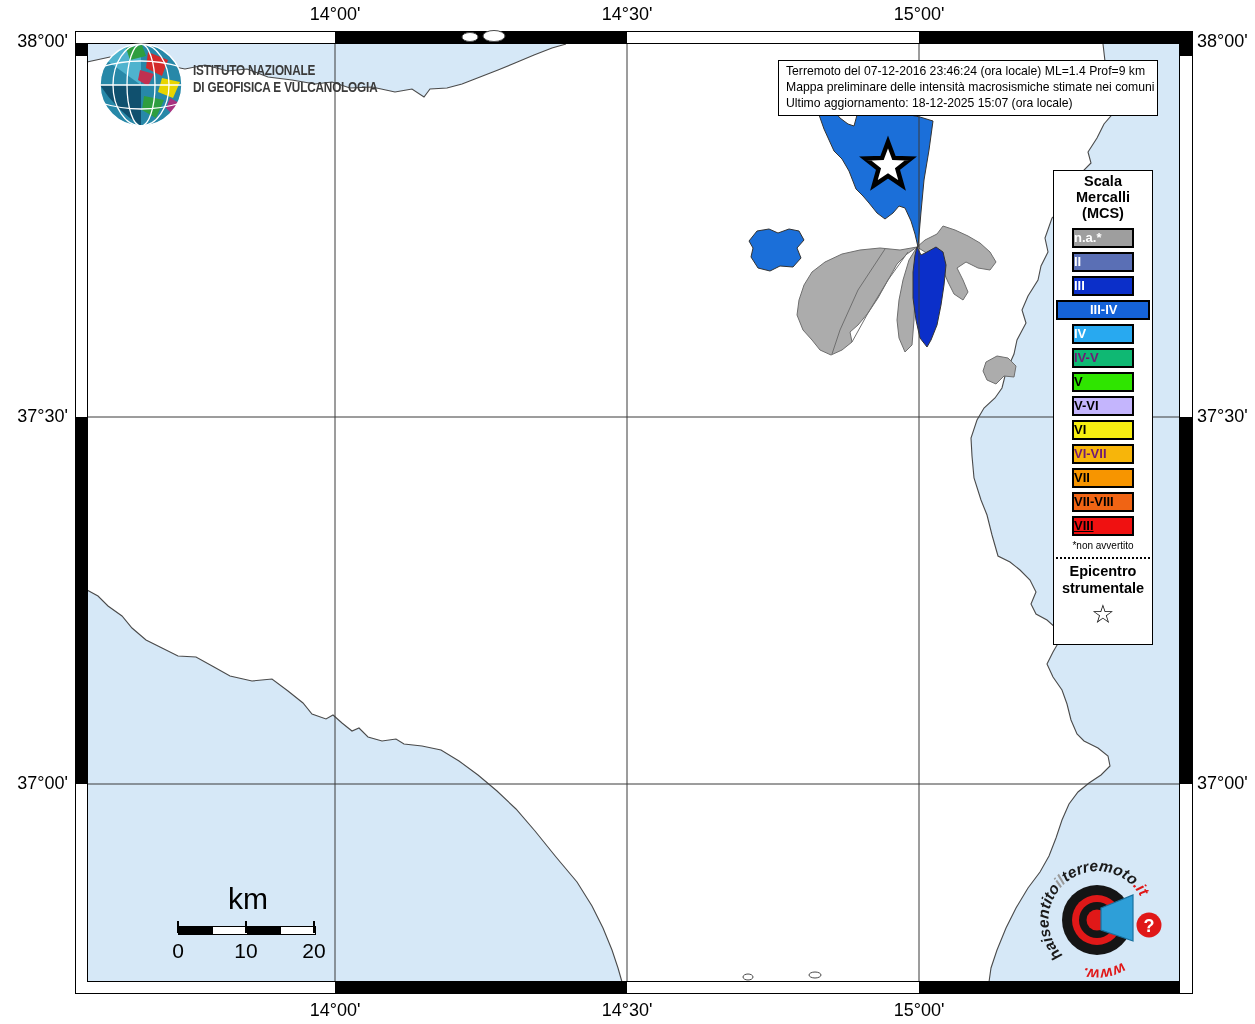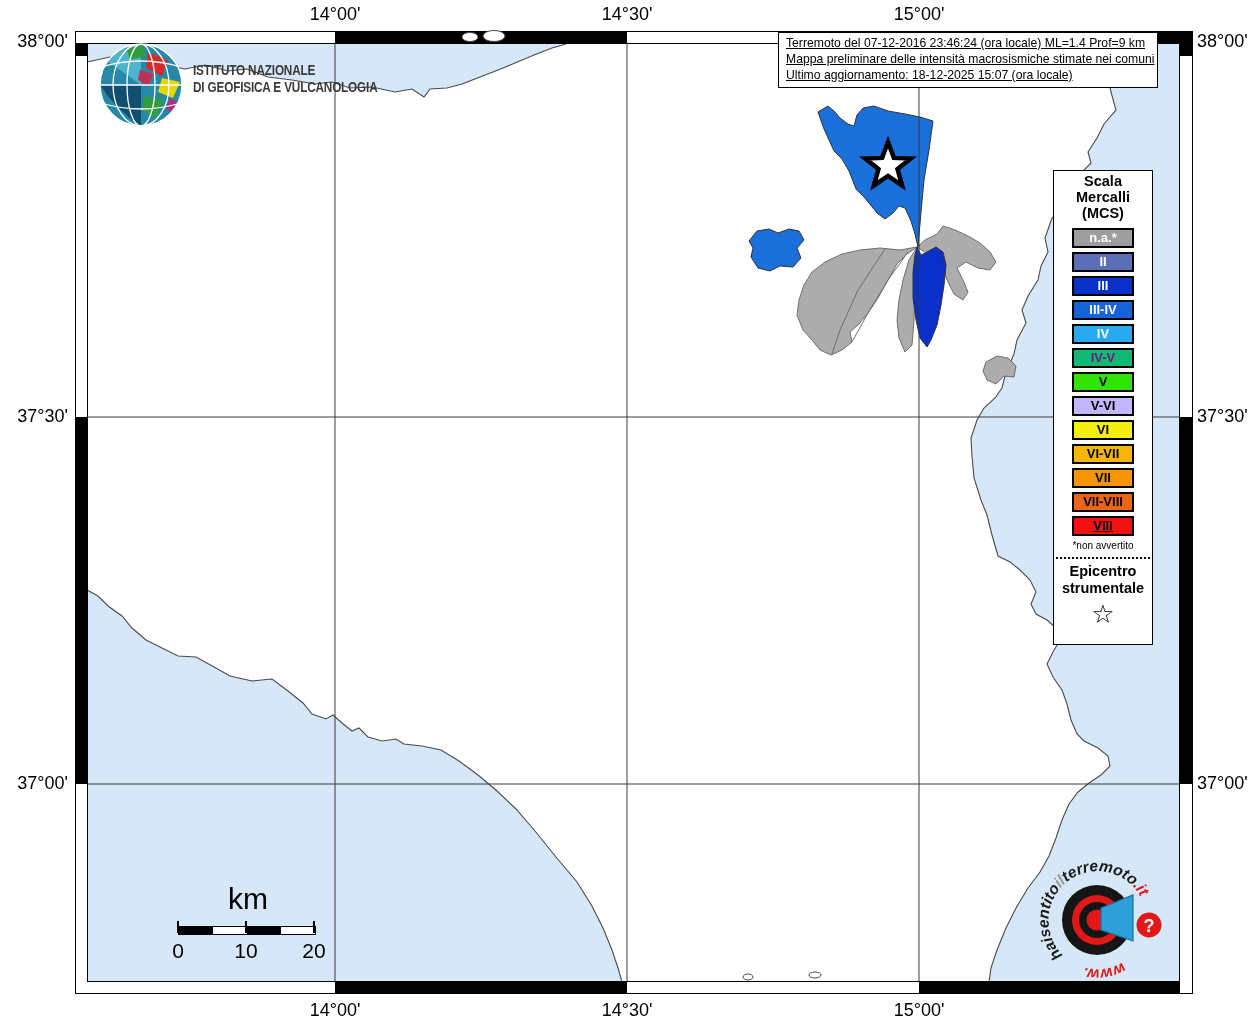--- a/index.html
+++ b/index.html
@@ -8,31 +8,31 @@
   .abs{position:absolute;}
   svg{display:block;}
 
   
   .coord{position:absolute;font-size:18px;color:#000;white-space:nowrap;}
   .coord.top,.coord.bottom{width:90px;text-align:center;}
   .coord.left{width:68px;text-align:right;}
   .coord.right{width:68px;text-align:left;}
 
   
-  .info-box{position:absolute;left:778px;top:32px;width:380px;box-sizing:border-box;
-            background:#fff;border:1px solid #000;padding:3px 7px 4px 7px;text-decoration:underline;}
+  .info-box{position:absolute;left:778px;top:60px;width:380px;box-sizing:border-box;
+            background:#fff;border:1px solid #000;padding:3px 7px 4px 7px;}
   .info-box div{font-size:12.2px;line-height:15.8px;white-space:nowrap;}
 
   
   .legend{position:absolute;left:1053px;top:170px;width:100px;height:475px;box-sizing:border-box;
           background:#fff;border:1.6px solid #000;text-align:center;}
   .legend-title div{font-size:14.5px;font-weight:bold;line-height:16px;}
   .legend-title{padding-top:2px;padding-bottom:7px;}
   .mcs-item{width:58px;height:16px;border:2px solid #000;margin:0 auto 4px auto;
-            font-size:13px;font-weight:bold;line-height:16px;text-align:center;}
+            font-size:13px;font-weight:bold;line-height:16px;text-align:left;}
   .legend-foot{font-size:10px;margin-top:4px;}
   .legend-divider{border-top:2px dotted #000;margin:6px 2px 4px 2px;}
   .legend-epi div{font-size:14.5px;font-weight:bold;line-height:17px;}
   .legend-star{font-family:"DejaVu Sans",sans-serif;font-size:26px;line-height:30px;margin-top:2px;}
 
   
   .km-title{position:absolute;left:178px;top:882px;width:140px;text-align:center;font-size:30px;}
   .sbar{position:absolute;left:178px;top:926px;width:136px;height:7px;border:1px solid #000;
         display:flex;}
   .sbar span{height:100%;flex:1;}
@@ -160,27 +160,27 @@
   <div class="legend">
     <div class="legend-title">
       <div>Scala</div>
       <div>Mercalli</div>
       <div>(MCS)</div>
     </div>
     <div>
         <div class="mcs-item" style="background: rgb(158, 158, 158); color: rgb(255, 255, 255);">n.a.*</div>
         <div class="mcs-item" style="background: rgb(90, 111, 181); color: rgb(255, 255, 255);">II</div>
         <div class="mcs-item" style="background: rgb(11, 47, 201); color: rgb(255, 255, 255);">III</div>
-        <div class="mcs-item" style="background: rgb(21, 99, 216); color: rgb(255, 255, 255);">III-IV</div>
+        <div class="mcs-item" style="background: rgb(21, 99, 216); color: rgb(255, 255, 255); padding-left: 32px;">III-IV</div>
         <div class="mcs-item" style="background: rgb(40, 169, 240); color: rgb(255, 255, 255);">IV</div>
         <div class="mcs-item" style="background: rgb(15, 184, 115); color: #701a75;">IV-V</div>
         <div class="mcs-item" style="background: rgb(47, 229, 0); color: rgb(0, 0, 0);">V</div>
         <div class="mcs-item" style="background: #c4b5fd; color: rgb(0, 0, 0);">V-VI</div>
         <div class="mcs-item" style="background: rgb(247, 238, 17); color: rgb(0, 0, 0);">VI</div>
-        <div class="mcs-item" style="background: rgb(247, 181, 10); color: #000000;">VI-VII</div>
+        <div class="mcs-item" style="background: rgb(247, 181, 10); color: #701a75;">VI-VII</div>
         <div class="mcs-item" style="background: rgb(247, 149, 0); color: rgb(0, 0, 0);">VII</div>
         <div class="mcs-item" style="background: rgb(240, 100, 20); color: rgb(0, 0, 0);">VII-VIII</div>
         <div class="mcs-item" style="background: rgb(240, 17, 17); color: rgb(0, 0, 0); text-decoration: underline;">VIII</div>
       </div>
     <div class="legend-foot">*non avvertito</div>
     <div class="legend-divider"></div>
     <div class="legend-epi">
       <div>Epicentro</div>
       <div>strumentale</div>
     </div>

